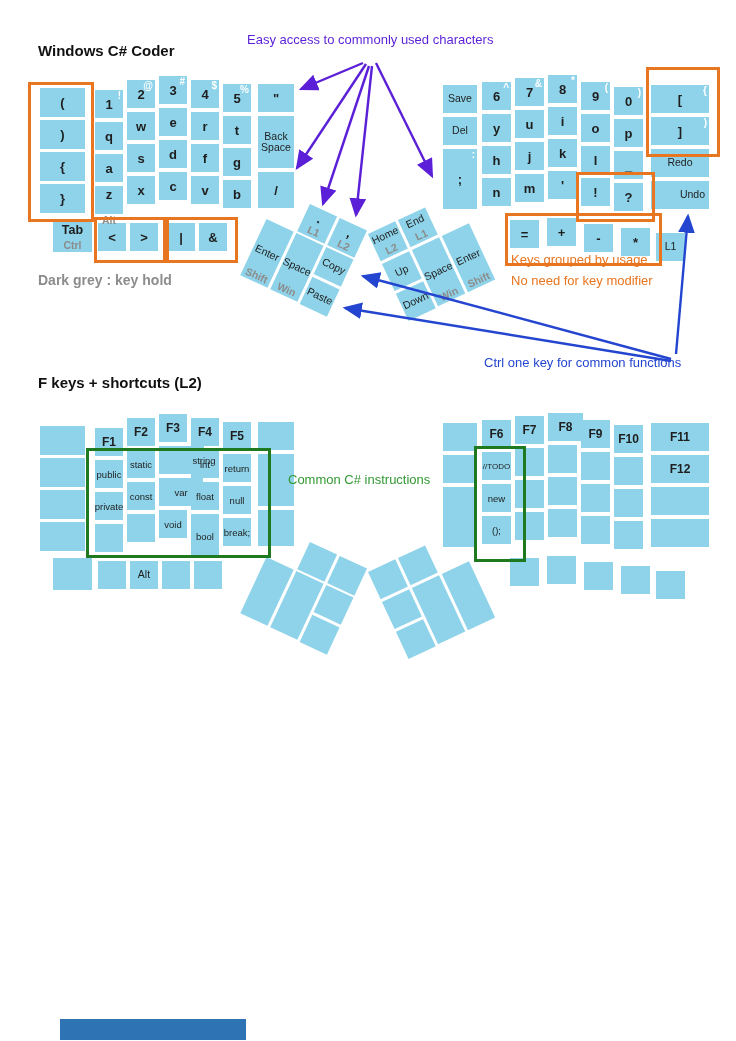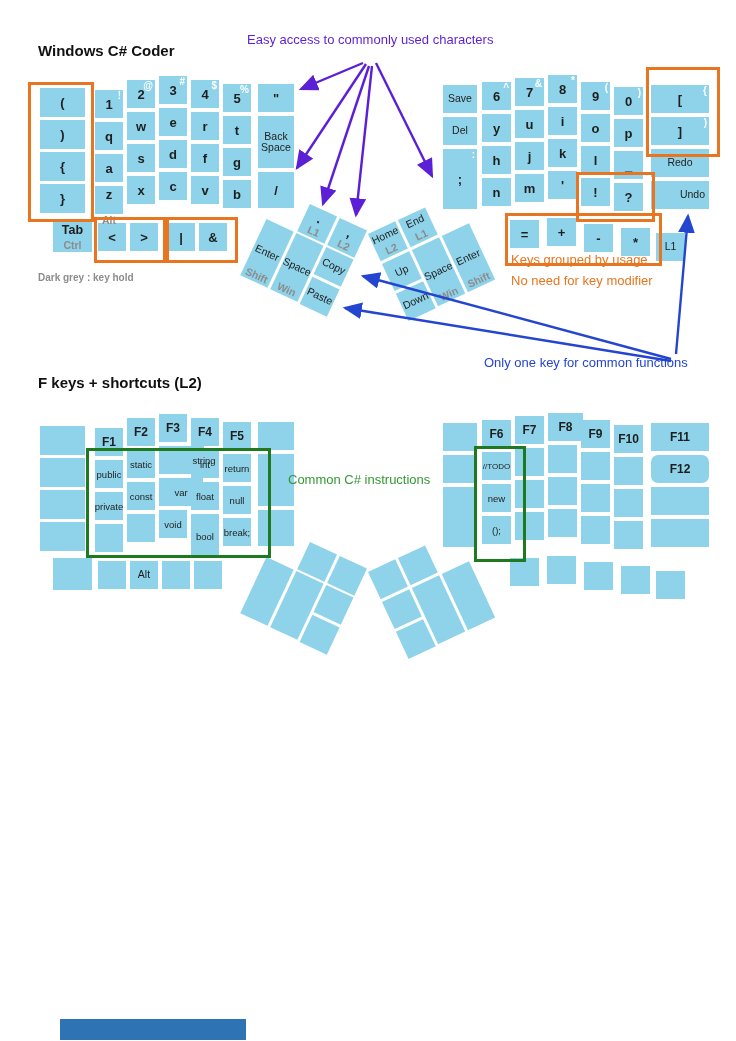--- a/index.html
+++ b/index.html
@@ -21,37 +21,37 @@
   .hold.inside{bottom:2px;}
   .hold.below{bottom:-11px;}
   .cluster{position:absolute;transform-origin:0 0;}
   .hbox{position:absolute;border:3px solid var(--orange,#e8751f);z-index:6;pointer-events:none;}
   .hbox.green{border-color:var(--greenbox,#1f7a1f);}
   #arrows{position:absolute;left:0;top:0;z-index:7;pointer-events:none;}
   .note{position:absolute;z-index:8;white-space:nowrap;}
   .t-main{left:38px;top:42px;font-size:15px;font-weight:700;color:#111;}
   .t-fkeys{left:38px;top:374px;font-size:15px;font-weight:700;color:#111;}
   .n-purple{left:247px;top:32px;font-size:13px;color:var(--purple,#5a1fd6);}
-  .n-grey{left:38px;top:272px;font-size:10px;font-weight:700;color:var(--grey,#8c8c8c);}
+  .n-grey{left:38px;top:272px;font-size:14px;font-weight:700;color:var(--grey,#8c8c8c);}
   .n-orange1{left:511px;top:252px;font-size:13px;color:var(--orange,#e8751f);}
   .n-orange2{left:511px;top:273px;font-size:13px;color:var(--orange,#e8751f);}
   .n-blue{left:484px;top:355px;font-size:13px;color:var(--blue,#2445cf);}
   .n-green{left:288px;top:472px;font-size:13px;color:var(--green,#339933);}
   .footer-bar{position:absolute;z-index:4;}
 </style>
 </head>
 <body>
 
 <div id="stage" style="--key: #8ed3e9; --purple: #5a1fd6; --orange: #e8751f; --blue: #2445cf; --green: #339933; --greenbox: #1f7a1f; --grey: #8c8c8c;">
   <div class="note t-main">Windows C# Coder</div>
   <div class="note n-purple">Easy access to commonly used characters</div>
   <div class="note n-grey">Dark grey : key hold</div>
   <div class="note n-orange1">Keys grouped by usage</div>
   <div class="note n-orange2">No need for key modifier</div>
-  <div class="note n-blue">Only one key for common functions</div>
+  <div class="note n-blue">Ctrl one key for common functions</div>
   <div class="note t-fkeys">F keys + shortcuts (L2)</div>
   <div class="note n-green">Common C# instructions</div>
   <div id="keys-root">
       <div>
         <div class="key" style="left: 40px; top: 88px; width: 45px; height: 29px;">
           <span class="kmain">(</span>
         </div>
         <div class="key" style="left: 40px; top: 120px; width: 45px; height: 29px;">
           <span class="kmain">)</span>
         </div>
@@ -367,21 +367,21 @@
         <div class="key" style="left: 581px; top: 516px; width: 29px; height: 28px;"></div>
         <div class="key fkey" style="left: 614px; top: 425px; width: 29px; height: 28px;">
           <span class="kmain">F10</span>
         </div>
         <div class="key" style="left: 614px; top: 457px; width: 29px; height: 28px;"></div>
         <div class="key" style="left: 614px; top: 489px; width: 29px; height: 28px;"></div>
         <div class="key" style="left: 614px; top: 521px; width: 29px; height: 28px;"></div>
         <div class="key fkey" style="left: 651px; top: 423px; width: 58px; height: 28px;">
           <span class="kmain">F11</span>
         </div>
-        <div class="key fkey" style="left: 651px; top: 455px; width: 58px; height: 28px; border-radius: 7px;">
+        <div class="key fkey" style="left: 651px; top: 455px; width: 58px; height: 28px;">
           <span class="kmain">F12</span>
         </div>
         <div class="key" style="left: 651px; top: 487px; width: 58px; height: 28px;"></div>
         <div class="key" style="left: 651px; top: 519px; width: 58px; height: 28px;"></div>
         <div class="key" style="left: 510px; top: 558px; width: 29px; height: 28px;"></div>
         <div class="key" style="left: 547px; top: 556px; width: 29px; height: 28px;"></div>
         <div class="key" style="left: 584px; top: 562px; width: 29px; height: 28px;"></div>
         <div class="key" style="left: 621px; top: 566px; width: 29px; height: 28px;"></div>
         <div class="key" style="left: 656px; top: 571px; width: 29px; height: 28px;"></div>
       </div>

